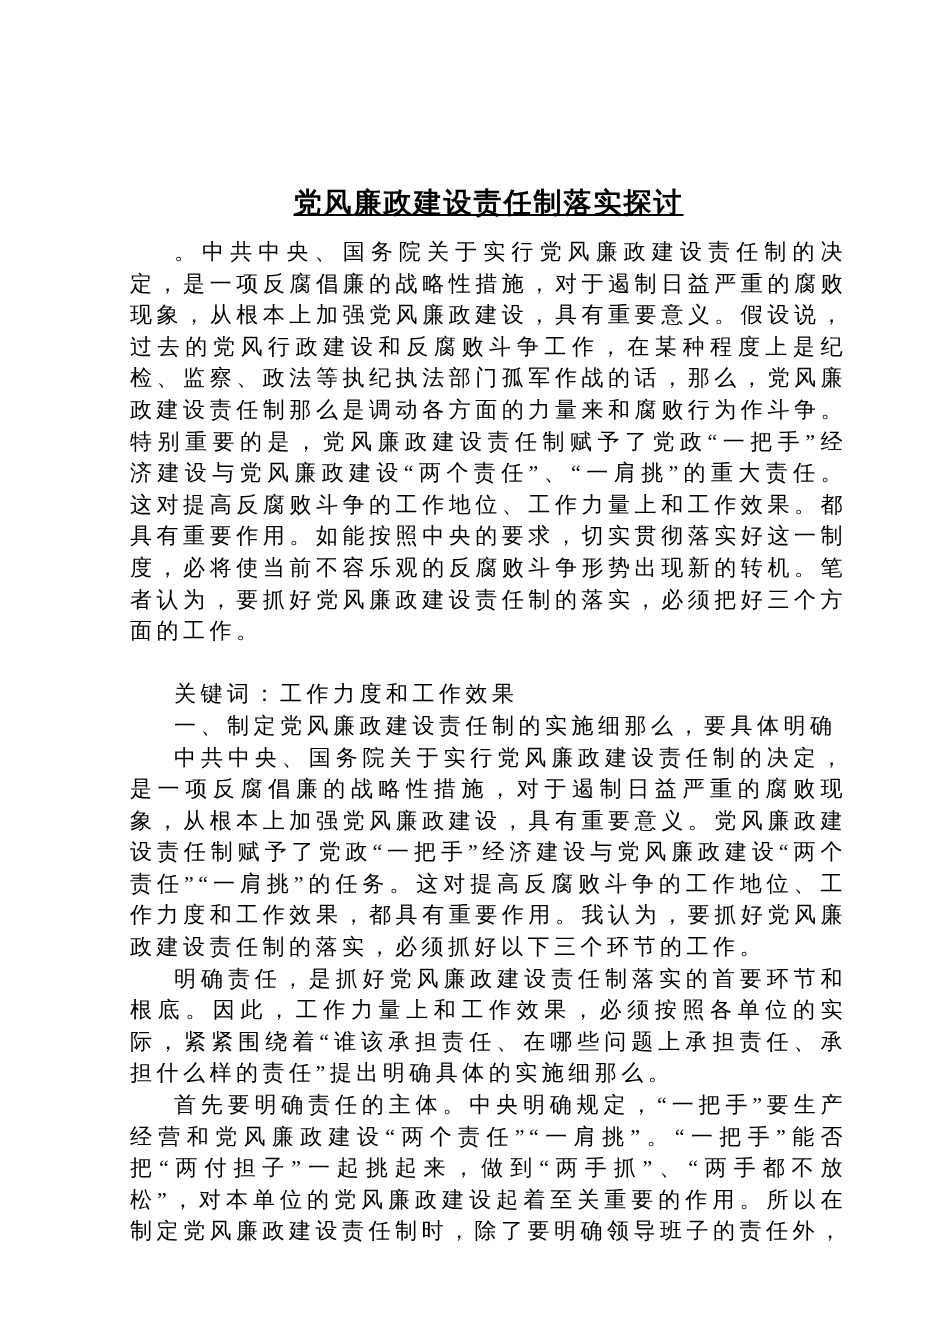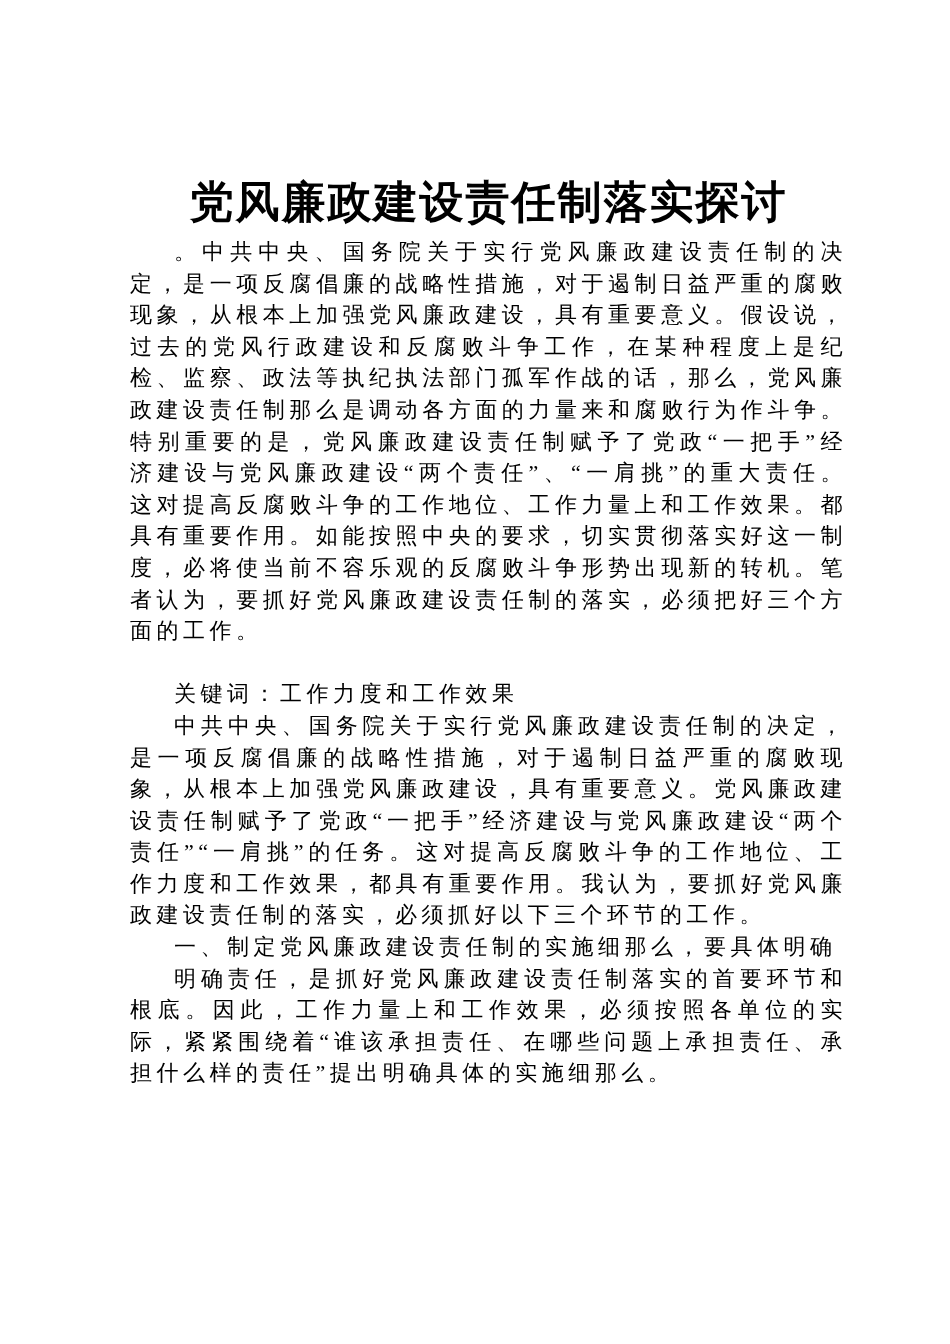--- a/index.html
+++ b/index.html
@@ -12,26 +12,27 @@
     font-family: "Liberation Serif", "DejaVu Serif", serif;
   }
   .page {
     width: 950px;
     height: 1344px;
     background: #ffffff;
     padding: 182px 103px 40px 130px;
   }
   .doc-title {
     text-align: center;
-    font-size: 44px;
+    font-size: 28px;
     font-weight: bold;
     letter-spacing: 2px;
     line-height: 42px;
     margin-bottom: 12px;
     white-space: nowrap;
+    text-decoration: underline;
   }
   .para {
     font-size: 22px;
     line-height: 31.6px;
     letter-spacing: 4.5px;
     text-align: justify;
     text-justify: inter-character;
     text-indent: 2em;
     word-break: break-all;
   }
@@ -42,19 +43,20 @@
 </head>
 <body>
 
 <div class="page">
   <h1 class="doc-title"><span>党风廉政建设责任制落实探讨</span></h1>
 
   <p class="para">。中共中央、国务院关于实行党风廉政建设责任制的决定，是一项反腐倡廉的战略性措施，对于遏制日益严重的腐败现象，从根本上加强党风廉政建设，具有重要意义。假设说，过去的党风行政建设和反腐败斗争工作，在某种程度上是纪检、监察、政法等执纪执法部门孤军作战的话，那么，党风廉政建设责任制那么是调动各方面的力量来和腐败行为作斗争。特别重要的是，党风廉政建设责任制赋予了党政“一把手”经济建设与党风廉政建设“两个责任”、“一肩挑”的重大责任。这对提高反腐败斗争的工作地位、工作力量上和工作效果。都具有重要作用。如能按照中央的要求，切实贯彻落实好这一制度，必将使当前不容乐观的反腐败斗争形势出现新的转机。笔者认为，要抓好党风廉政建设责任制的落实，必须把好三个方面的工作。</p>
 
   <p class="para gap-before">关键词：工作力度和工作效果</p>
 
+  <p class="para">一、制定党风廉政建设责任制的实施细那么，要具体明确</p>
+
   <p class="para">中共中央、国务院关于实行党风廉政建设责任制的决定，是一项反腐倡廉的战略性措施，对于遏制日益严重的腐败现象，从根本上加强党风廉政建设，具有重要意义。党风廉政建设责任制赋予了党政“一把手”经济建设与党风廉政建设“两个责任”“一肩挑”的任务。这对提高反腐败斗争的工作地位、工作力度和工作效果，都具有重要作用。我认为，要抓好党风廉政建设责任制的落实，必须抓好以下三个环节的工作。</p>
-
-  <p class="para">一、制定党风廉政建设责任制的实施细那么，要具体明确</p>
 
   <p class="para">明确责任，是抓好党风廉政建设责任制落实的首要环节和根底。因此，工作力量上和工作效果，必须按照各单位的实际，紧紧围绕着“谁该承担责任、在哪些问题上承担责任、承担什么样的责任”提出明确具体的实施细那么。</p>
 
+  <p class="para">首先要明确责任的主体。中央明确规定，“一把手”要生产经营和党风廉政建设“两个责任”“一肩挑”。“一把手”能否把“两付担子”一起挑起来，做到“两手抓”、“两手都不放松”，对本单位的党风廉政建设起着至关重要的作用。所以在制定党风廉政建设责任制时，除了要明确领导班子的责任外，</p>
 </div>
 
 </body></html>

